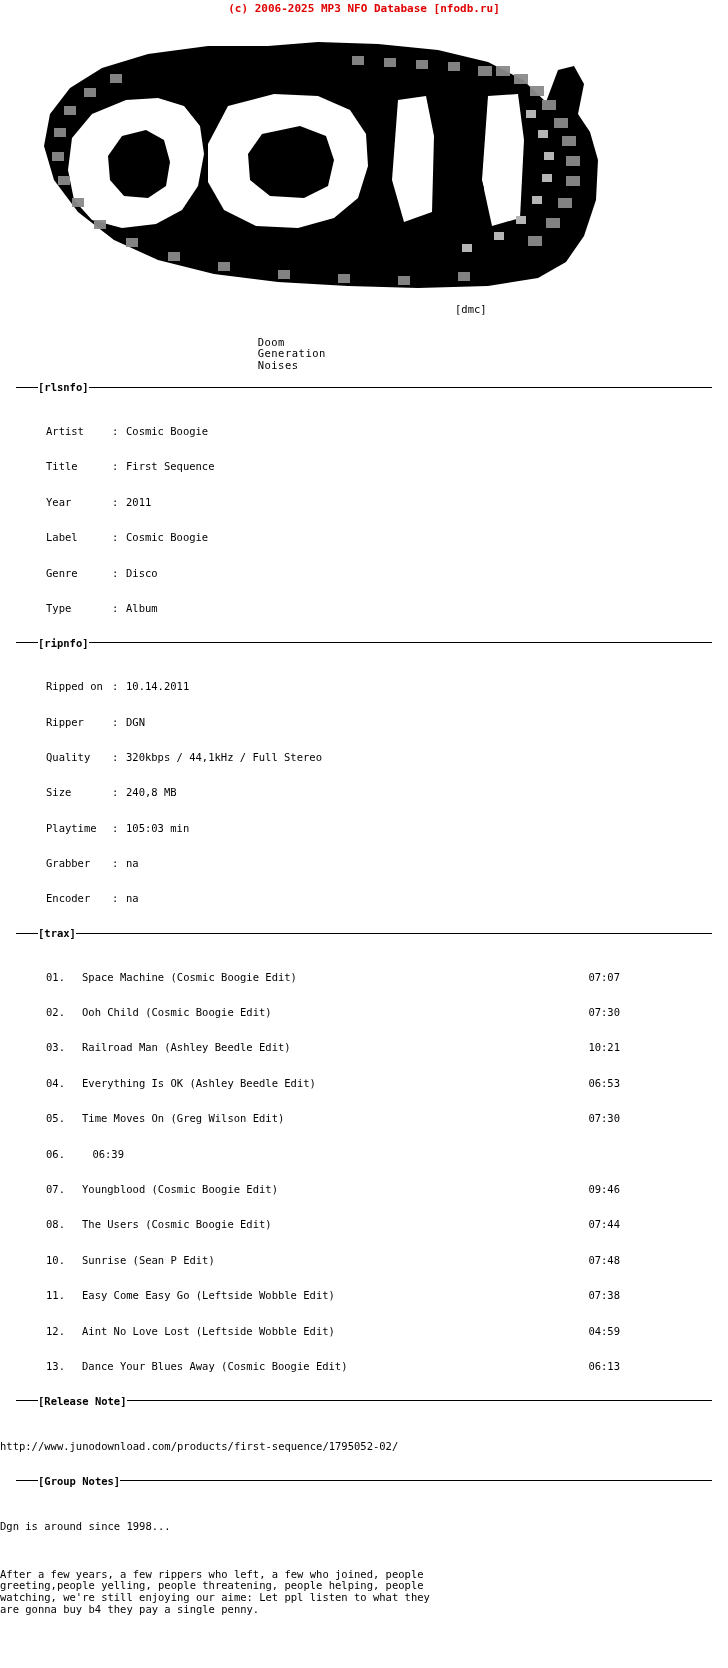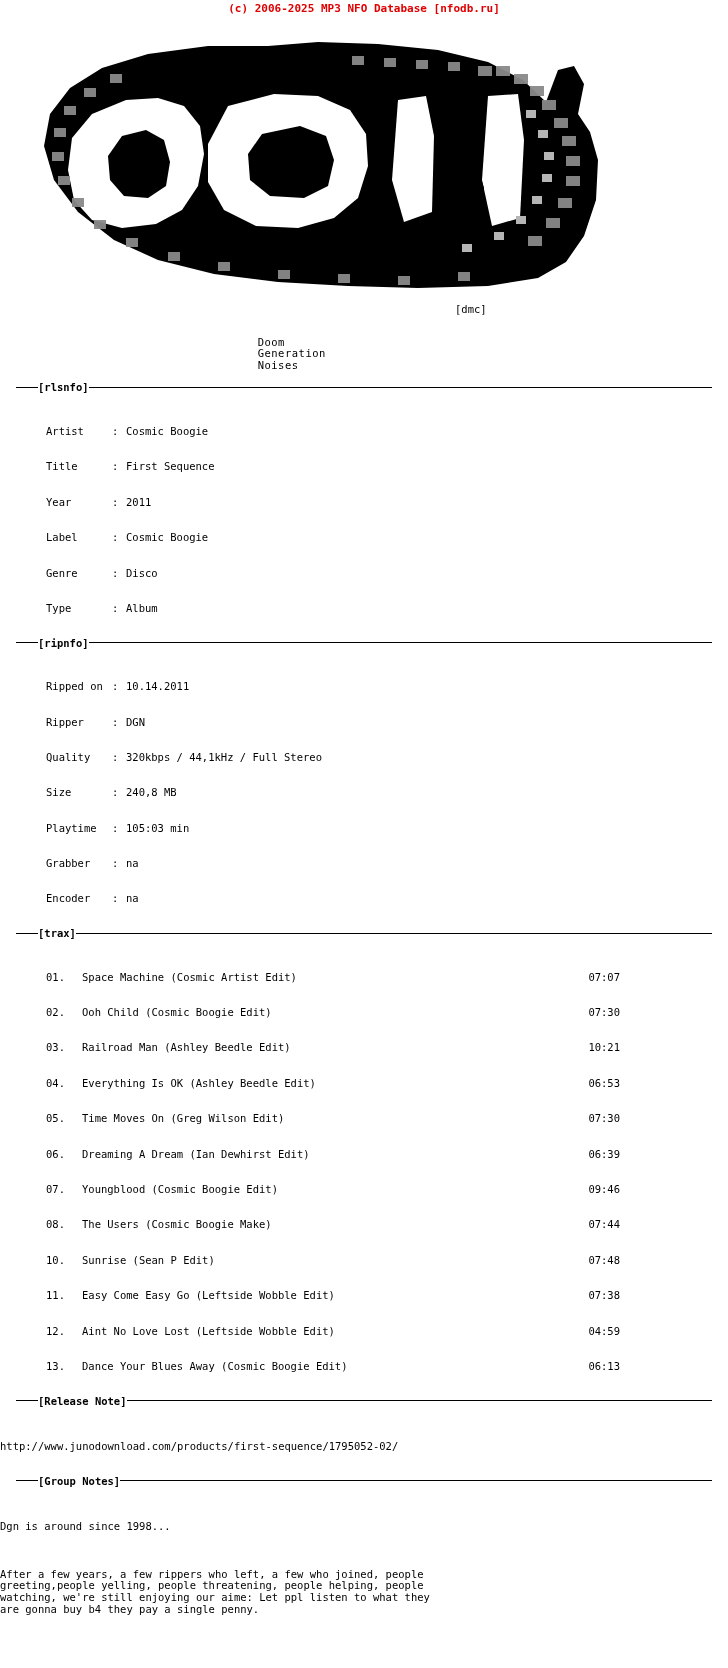--- a/index.html
+++ b/index.html
@@ -251,28 +251,28 @@
   <div class="kv-row"><span class="kv-key">Grabber</span><span class="kv-sep">:</span><span>na</span></div>
   <div class="kv-row"><span class="kv-key">Encoder</span><span class="kv-sep">:</span><span>na</span></div>
 </div>
 
 <div class="section-rule">
   <span class="rule-pre"></span>
   <span class="rule-label">[trax]</span>
   <span class="rule-post"></span>
 </div>
 <div class="trax-block nfo">
-  <div class="trax-row"><span class="trax-num">01.</span><span class="trax-title">Space Machine (Cosmic Artist Edit)</span><span class="trax-time">07:07</span></div>
+  <div class="trax-row"><span class="trax-num">01.</span><span class="trax-title">Space Machine (Cosmic Boogie Edit)</span><span class="trax-time">07:07</span></div>
   <div class="trax-row"><span class="trax-num">02.</span><span class="trax-title">Ooh Child (Cosmic Boogie Edit)</span><span class="trax-time">07:30</span></div>
   <div class="trax-row"><span class="trax-num">03.</span><span class="trax-title">Railroad Man (Ashley Beedle Edit)</span><span class="trax-time">10:21</span></div>
   <div class="trax-row"><span class="trax-num">04.</span><span class="trax-title">Everything Is OK (Ashley Beedle Edit)</span><span class="trax-time">06:53</span></div>
   <div class="trax-row"><span class="trax-num">05.</span><span class="trax-title">Time Moves On (Greg Wilson Edit)</span><span class="trax-time">07:30</span></div>
-  <div class="trax-row"><span class="trax-num">06.</span><span class="trax-title">Dreaming A Dream (Ian Dewhirst Edit)</span><span class="trax-time">06:39</span></div>
+  <div class="trax-row"><span class="trax-num">06.</span><span class="trax-time">06:39</span></div>
   <div class="trax-row"><span class="trax-num">07.</span><span class="trax-title">Youngblood (Cosmic Boogie Edit)</span><span class="trax-time">09:46</span></div>
-  <div class="trax-row"><span class="trax-num">08.</span><span class="trax-title">The Users (Cosmic Boogie Make)</span><span class="trax-time">07:44</span></div>
+  <div class="trax-row"><span class="trax-num">08.</span><span class="trax-title">The Users (Cosmic Boogie Edit)</span><span class="trax-time">07:44</span></div>
   <div class="trax-row"><span class="trax-num">10.</span><span class="trax-title">Sunrise (Sean P Edit)</span><span class="trax-time">07:48</span></div>
   <div class="trax-row"><span class="trax-num">11.</span><span class="trax-title">Easy Come Easy Go (Leftside Wobble Edit)</span><span class="trax-time">07:38</span></div>
   <div class="trax-row"><span class="trax-num">12.</span><span class="trax-title">Aint No Love Lost (Leftside Wobble Edit)</span><span class="trax-time">04:59</span></div>
   <div class="trax-row"><span class="trax-num">13.</span><span class="trax-title">Dance Your Blues Away (Cosmic Boogie Edit)</span><span class="trax-time">06:13</span></div>
 </div>
 
 <div class="section-rule">
   <span class="rule-pre"></span>
   <span class="rule-label">[Release Note]</span>
   <span class="rule-post"></span>

